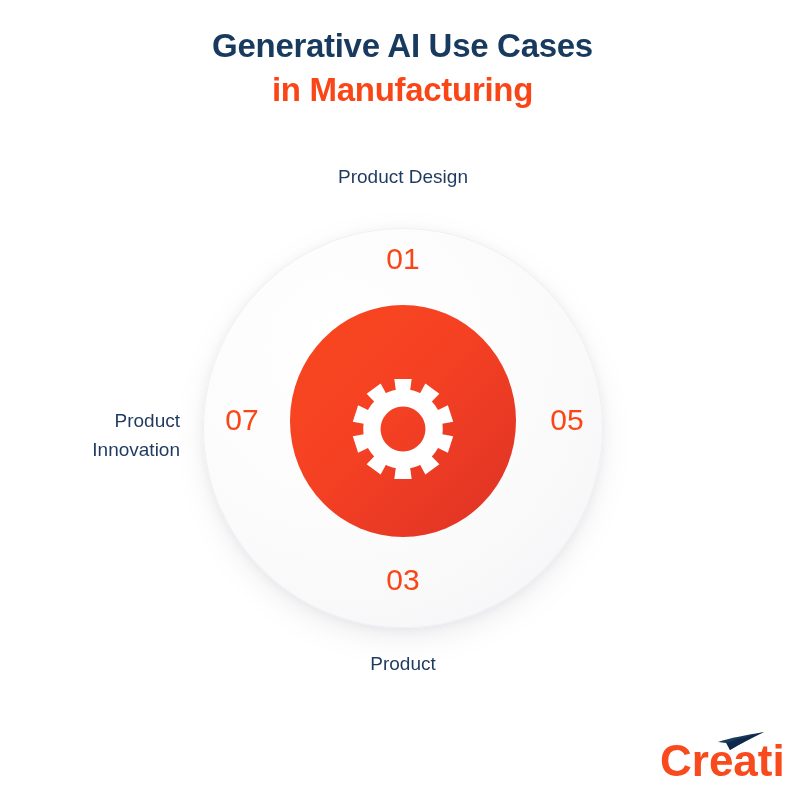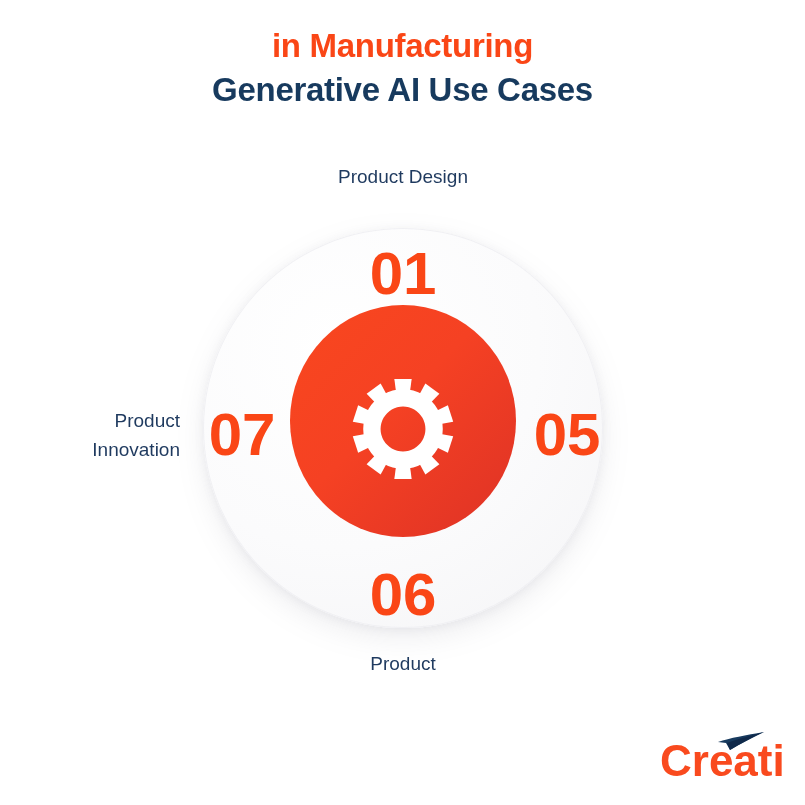--- a/index.html
+++ b/index.html
@@ -76,22 +76,22 @@
     top: 378px;
     width: 102px;
     height: 102px;
   }
   .gear-wrap svg { display: block; width: 102px; height: 102px; }
 
   
   .step-num {
     position: absolute;
     color: #FA4616;
-    font-size: 60px;
-    font-weight: 700;
+    font-size: 30px;
+    font-weight: 400;
     letter-spacing: 0px;
     line-height: 1;
     text-align: center;
     white-space: nowrap;
   }
   .num-01 { left: 353px; top: 244px; width: 100px; }
   .num-02 { left: 522px; top: 405px; width: 90px; }
   .num-03 { left: 353px; top: 565px; width: 100px; }
   .num-04 { left: 197px; top: 405px; width: 90px; }
 
@@ -117,22 +117,22 @@
     top: 726px;
     width: 125px;
     height: 60px;
   }
   .logo svg { display: block; }
 </style>
 </head>
 <body>
 
 <div class="title-block">
+  <span class="title-line title-line-1">Generative AI Use Cases</span>
   <span class="title-line title-line-2">in Manufacturing</span>
-  <span class="title-line title-line-1">Generative AI Use Cases</span>
 </div>
 
 <div class="diagram">
 
   <div class="outer-disc"></div>
 
   <div class="inner-disc"></div>
 
   <div class="gear-wrap">
     <svg viewBox="0 0 100 100" aria-hidden="true">
@@ -170,21 +170,21 @@
             <path d="M -8.5 -49 L 8.5 -49 L 6.5 -34 L -6.5 -34 Z"></path>
           </g>
         </g>
         <path d="M 50 11 A 39 39 0 1 1 49.99 11 Z M 50 28 A 22 22 0 1 0 50.01 28 Z" fill-rule="evenodd"></path>
       </g>
     </svg>
   </div>
 
   <div class="step-num num-01">01</div>
   <div class="step-num num-02">05</div>
-  <div class="step-num num-03">06</div>
+  <div class="step-num num-03">03</div>
   <div class="step-num num-04">07</div>
 
   <div class="label label-top">
     <span>Product Design</span>
   </div>
 
 
   <div class="label label-bottom">
     <span>Product</span>
   </div>

